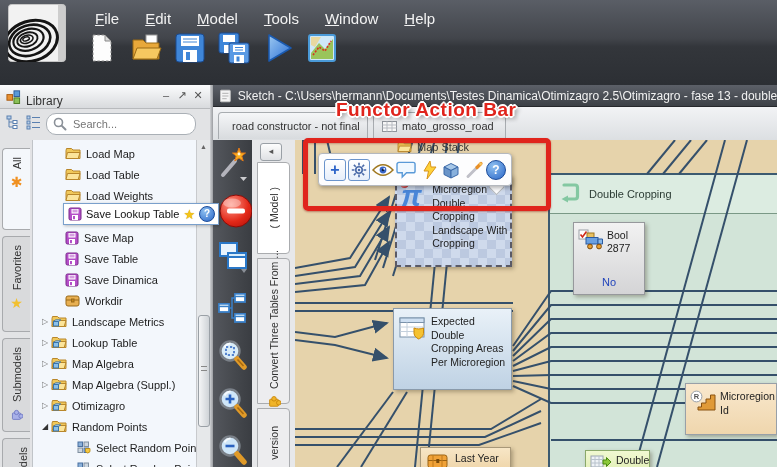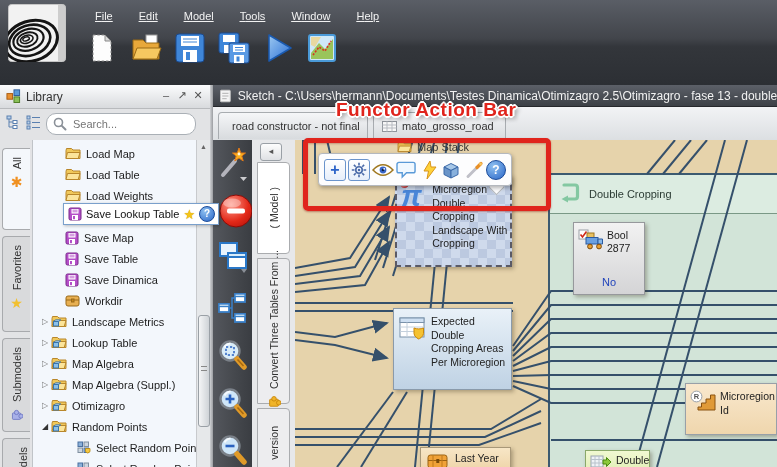--- a/index.html
+++ b/index.html
@@ -5,30 +5,30 @@
   html,body{margin:0;padding:0;background:#888;}
   #app{position:relative;width:777px;height:467px;overflow:hidden;
        font-family:"Liberation Sans","DejaVu Sans",sans-serif;background:#3b3e43;
        -webkit-font-smoothing:antialiased;}
   
   #topbar{position:absolute;left:0;top:0;width:777px;height:85px;
     background:linear-gradient(#5a5e66 0%,#42454b 45%,#33363b 55%,#2c2f34 100%);
     border-bottom:1px solid #1d1f22;}
   #logo{position:absolute;left:8px;top:4px;}
   #menubar{position:absolute;left:84px;top:8px;display:flex;gap:4px;}
-  .mi{color:#f2f2f2;font-size:11px;padding:2px 11px;cursor:default;text-decoration:underline;}
+  .mi{color:#f2f2f2;font-size:15px;padding:2px 11px;cursor:default;}
   .mi::first-letter{text-decoration:underline;}
   #mainicons{position:absolute;left:84px;top:30px;display:flex;gap:8px;}
   .tbico{width:36px;height:36px;display:flex;align-items:center;justify-content:center;}
   
   #library{position:absolute;left:0;top:85px;width:210px;height:382px;background:#e2e3e5;
     border-right:1px solid #96989c;}
   #libhead{position:absolute;left:0;top:0;width:210px;height:24px;
     background:linear-gradient(#fbfcfd,#d8dadd);border-bottom:1px solid #b8babd;
-    display:flex;align-items:center;gap:5px;padding-left:6px;box-sizing:border-box;}
+    display:flex;align-items:flex-end;gap:5px;padding-left:6px;box-sizing:border-box;}
   #libhead .t{font-size:12px;color:#333;}
   .winbtn{font-size:11px;color:#555;width:16px;text-align:center;cursor:default;}
   #libbtns{position:absolute;right:4px;top:4px;display:flex;}
   #librow2{position:absolute;left:0;top:26px;width:210px;height:26px;display:flex;align-items:center;gap:4px;padding-left:6px;box-sizing:border-box;}
   #searchbox{position:relative;width:148px;height:20px;background:#fff;border:1px solid #aab0b6;border-radius:10px;}
   #searchbox input{position:absolute;left:24px;top:1px;width:115px;height:16px;border:none;outline:none;
      font-size:11px;color:#444;background:transparent;font-family:inherit;}
   #searchbox svg{position:absolute;left:6px;top:3px;}
   #sidetabs{position:absolute;left:0;top:55px;width:32px;height:327px;}
   .stab{position:absolute;left:2px;width:28px;background:#d9dadc;border:1px solid #a8aaad;border-right:none;

